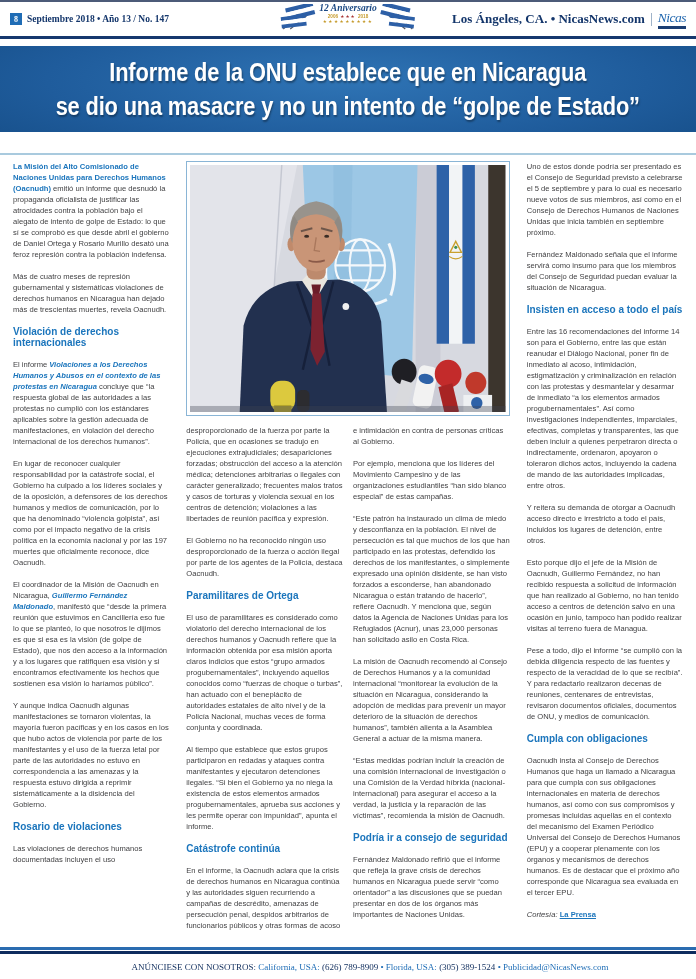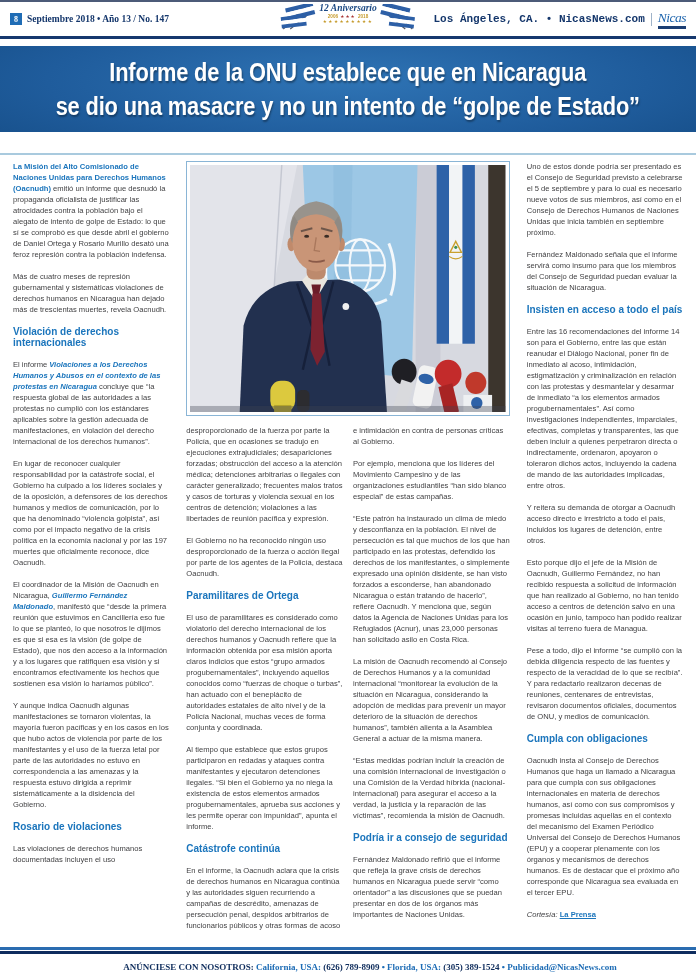--- a/index.html
+++ b/index.html
@@ -15,21 +15,21 @@
   .issue{font-family:"Liberation Serif",serif;font-weight:bold;font-size:9.5px;color:#14366b;}
   .mh-center{position:absolute;left:50%;top:2px;transform:translateX(-50%);
              display:flex;align-items:flex-start;gap:3px;}
   .ann-text{text-align:center;line-height:1;}
   .ann-title{font-family:"Liberation Serif",serif;font-style:italic;font-weight:bold;
              font-size:9.5px;color:#1c4a85;}
   .ann-years{font-size:4.6px;color:#a83434;letter-spacing:1px;margin-top:1px;}
   .ann-years .yr{color:#c59a2a;font-weight:bold;letter-spacing:0;}
   .ann-stars{font-size:4.6px;color:#c59a2a;letter-spacing:1.5px;margin-top:1px;}
   .mh-right{display:flex;align-items:center;gap:6px;}
-  .loc{font-family:Liberation Mono, monospace;font-weight:bold;font-size:11px;color:#14366b;}
+  .loc{font-family:Liberation Serif, serif;font-weight:bold;font-size:13px;color:#14366b;}
   .sep{width:1px;height:13px;background:#9fb3c9;}
   .nicas{line-height:1;text-align:center;}
   .nicas-word{font-family:"Liberation Serif",serif;font-style:italic;font-weight:normal;
               font-size:13.5px;color:#1d64ad;letter-spacing:-0.5px;}
   .nicas-bar{height:3px;background:#1c3f74;margin-top:1px;}
   .navyrule{height:3px;background:#16386e;}
   
   .banner{margin-top:7px;height:86px;display:flex;align-items:center;justify-content:center;
           background:radial-gradient(ellipse 90% 150% at 50% 40%, #2f74b5 0%, #1f5c9c 48%, #0f4378 100%);}
   .headline{color:#fff;font-weight:bold;font-size:26px;line-height:34px;text-align:center;
@@ -50,21 +50,21 @@
   .seg-i{font-style:italic;}
   .seg-bb{color:#1b75bc;font-weight:bold;text-decoration:underline;}
   
   .photo-frame{margin:0 0 9px;border:1px solid #8ab5d6;background:#fff;padding:3px;}
   .photo-frame svg{display:block;width:100%;height:247px;}
   
   .footer{position:absolute;left:0;right:0;bottom:0;background:#fff;}
   .f-rule1{height:3px;background:#2a6cb0;}
   .f-rule2{height:3px;background:#0f2c5e;margin-top:1px;}
   .f-text{margin-top:7px;padding-bottom:6px;text-align:center;font-family:"Liberation Serif",serif;
-          font-weight:bold;font-size:9px;line-height:12px;padding-left:44px;}
+          font-weight:normal;font-size:9px;line-height:12px;padding-left:44px;}
   .f-navy{color:#0f2d5c;}
   .f-blue{color:#1d6cb5;}
 </style>
 </head>
 <body>
 
 <div class="page">
 
   <div class="topline"></div>
 

